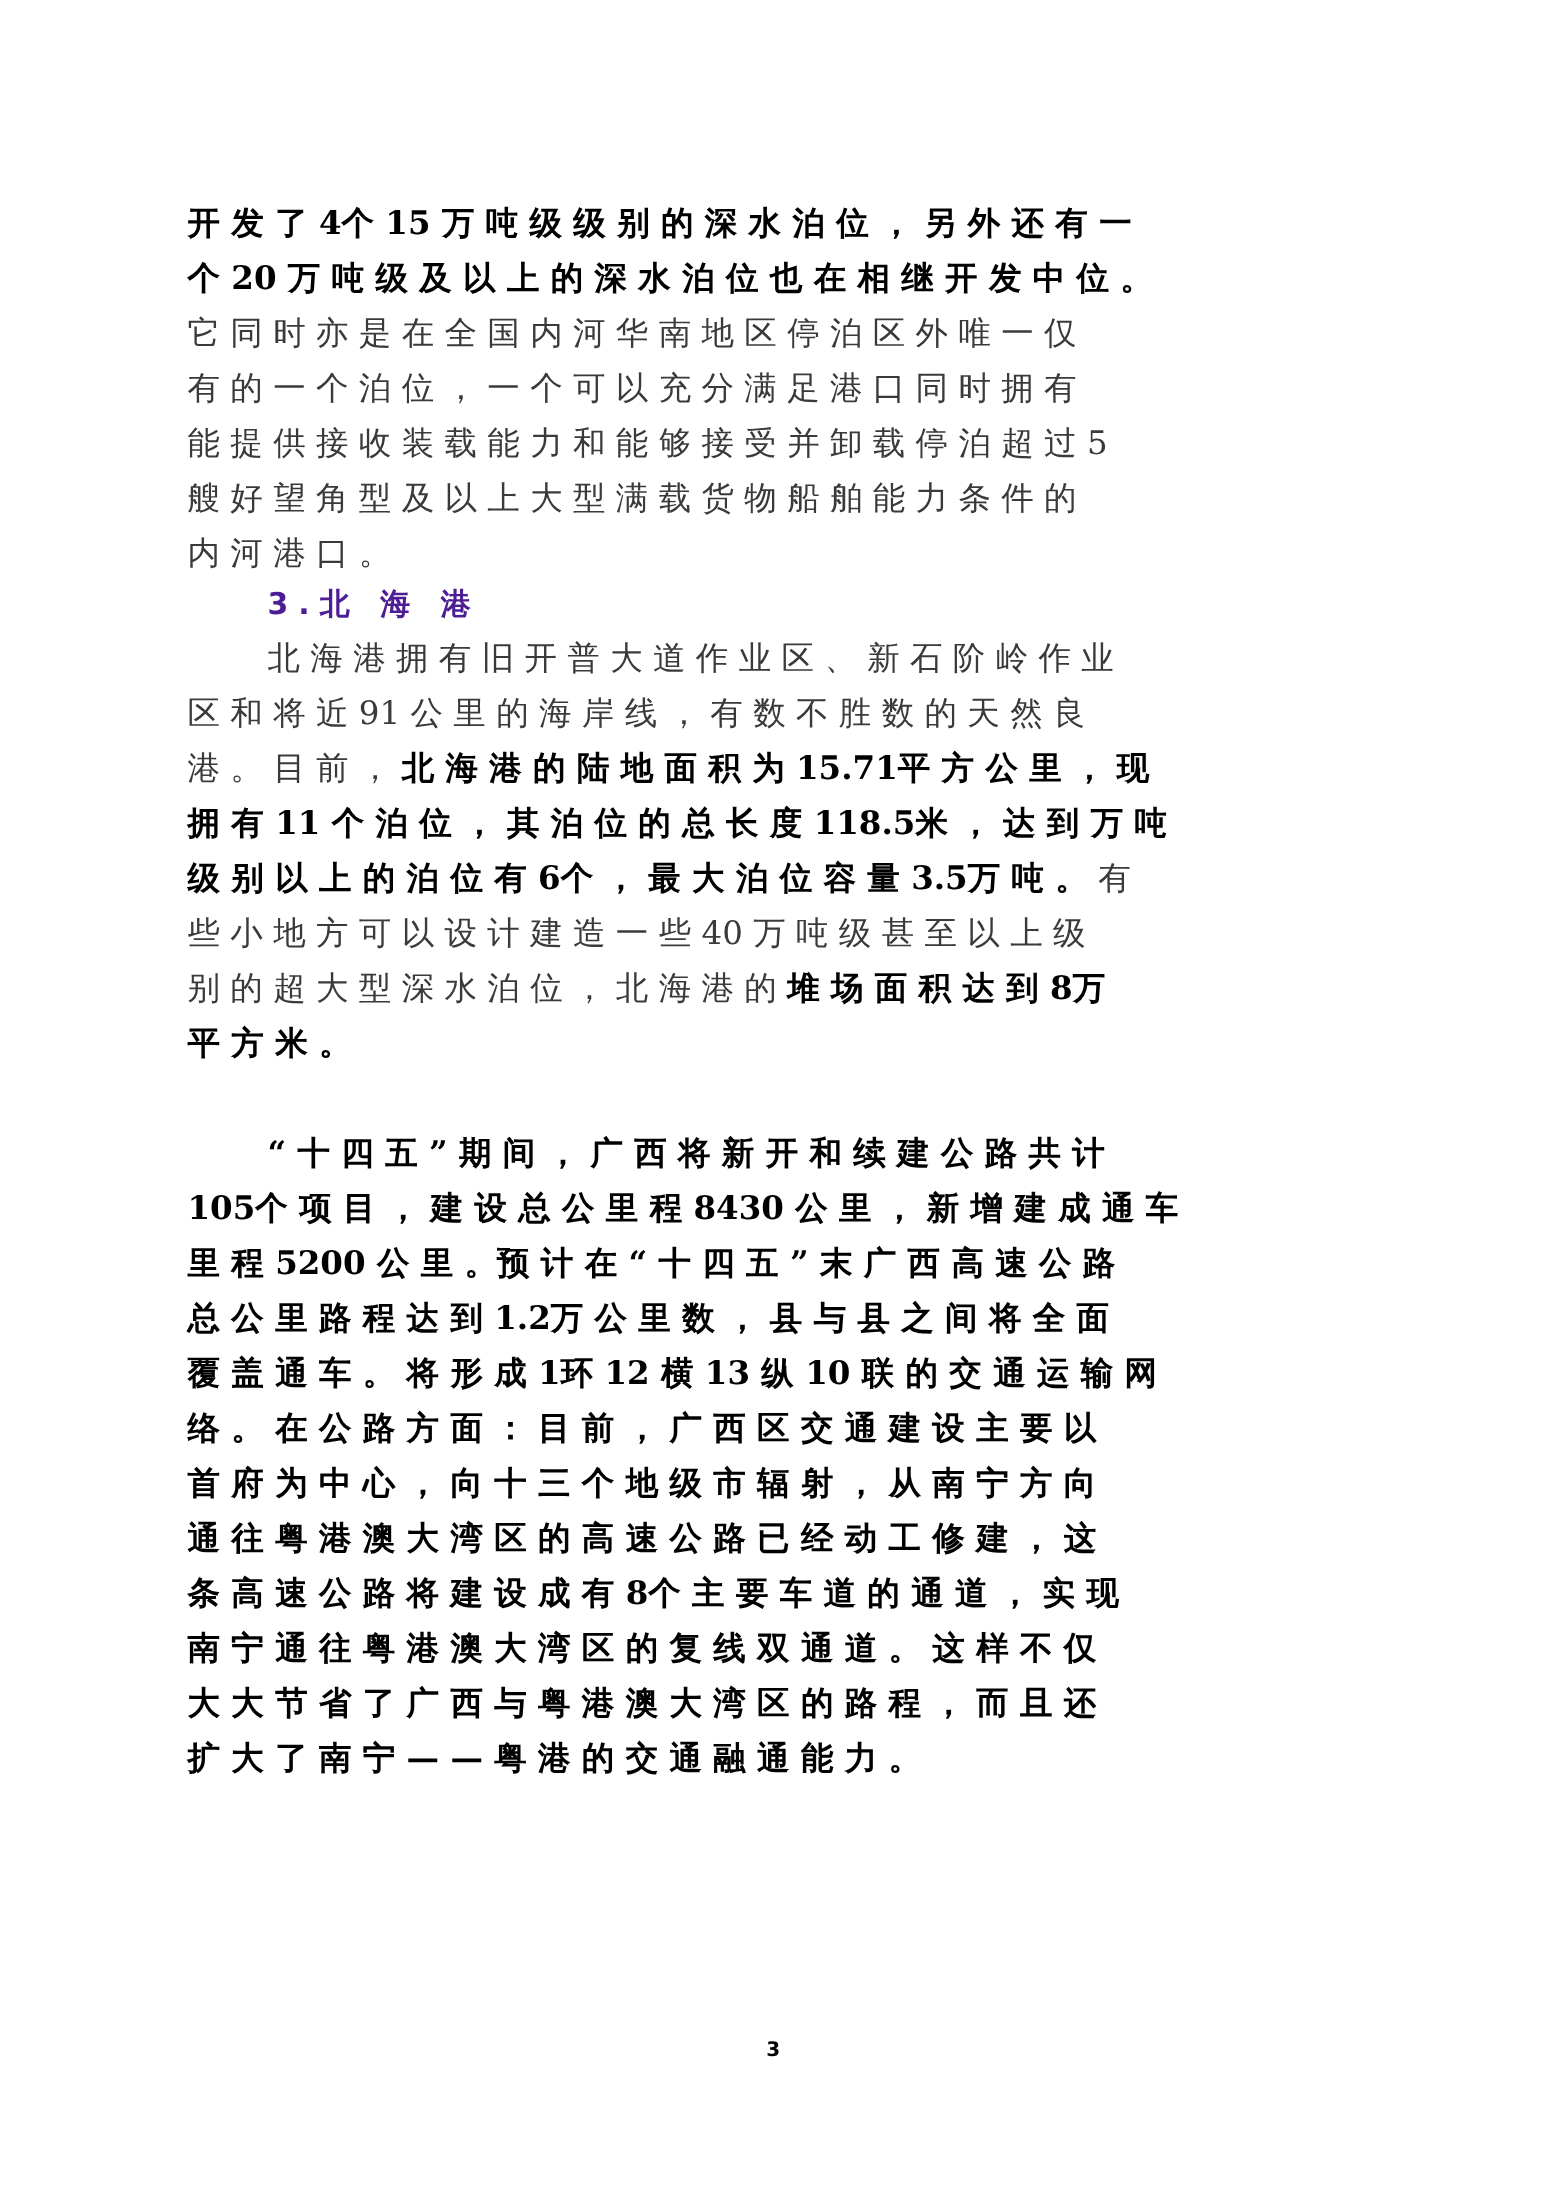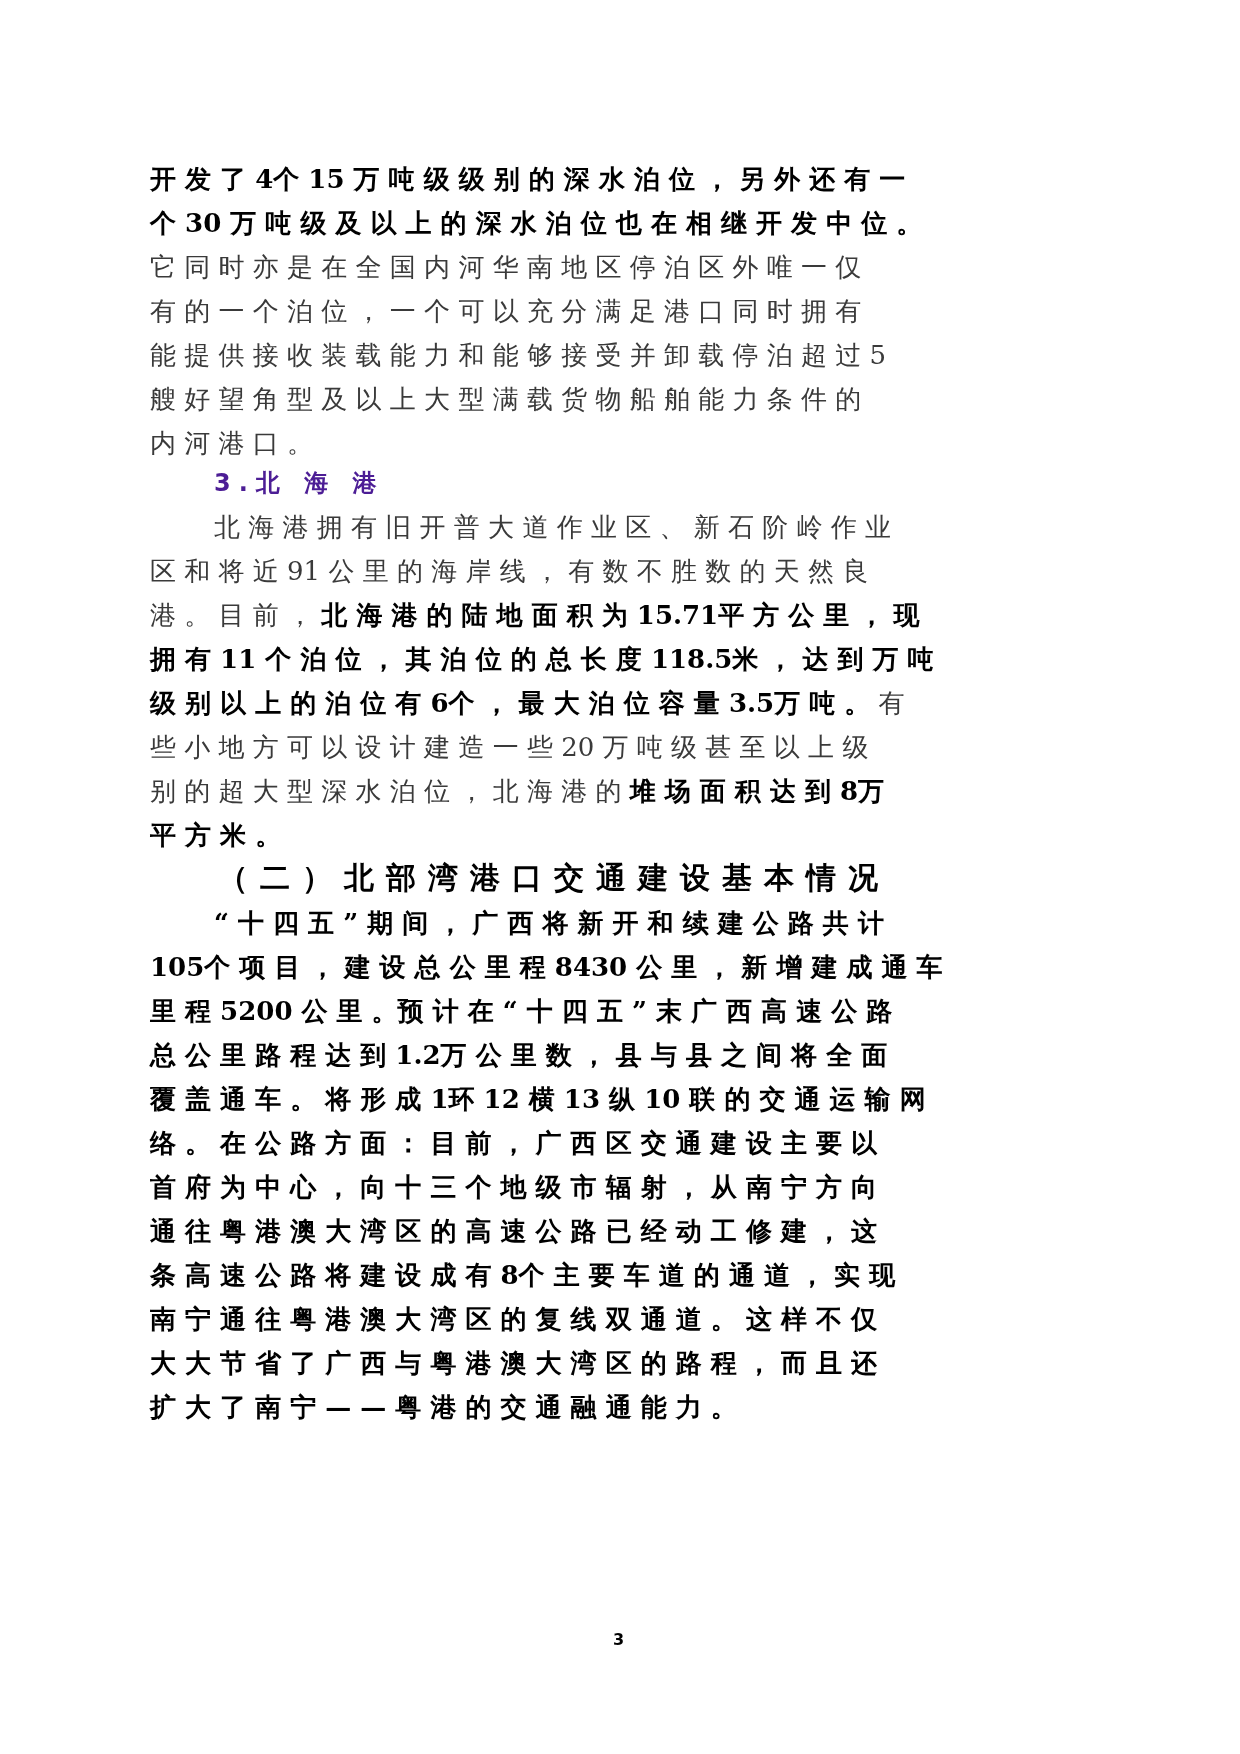--- a/index.html
+++ b/index.html
@@ -70,21 +70,21 @@
 
 <div class="page">
 
   <div>
     <div class="line" style="top:155px">
       <span class="seg dark">开 发 了 4个 15 万 吨 级 级 别 的 深 水 泊 位 ， 另 外 还 有 一</span>
     </div>
     <div class="line" style="top:180px; top:181px">
     </div>
     <div class="line" style="top:199px">
-      <span class="seg dark">个 30 万 吨 级 及 以 上 的 深 水 泊 位 也 在 相 继 开 发 中 位 。</span>
+      <span class="seg dark">个 20 万 吨 级 及 以 上 的 深 水 泊 位 也 在 相 继 开 发 中 位 。</span>
     </div>
     <div class="line" style="top:243px">
       <span class="seg gray">它 同 时 亦 是 在 全 国 内 河 华 南 地 区 停 泊 区 外 唯 一 仅</span>
     </div>
     <div class="line" style="top:287px">
       <span class="seg gray">有 的 一 个 泊 位 ， 一 个 可 以 充 分 满 足 港 口 同 时 拥 有</span>
     </div>
     <div class="line" style="top:331px">
       <span class="seg gray">能 提 供 接 收 装 载 能 力 和 能 够 接 受 并 卸 载 停 泊 超 过 5</span>
     </div>
@@ -108,31 +108,30 @@
     <div class="line" style="top:591px">
       <span class="seg gray">港 。 目 前 ， </span><span class="seg dark">北 海 港 的 陆 地 面 积 为 15.71平 方 公 里 ， 现</span>
     </div>
     <div class="line" style="top:635px">
       <span class="seg dark">拥 有 11 个 泊 位 ， 其 泊 位 的 总 长 度 118.5米 ， 达 到 万 吨</span>
     </div>
     <div class="line" style="top:679px">
       <span class="seg dark">级 别 以 上 的 泊 位 有 6个 ， 最 大 泊 位 容 量 3.5万 吨 。</span><span class="seg gray"> 有</span>
     </div>
     <div class="line" style="top:723px">
-      <span class="seg gray">些 小 地 方 可 以 设 计 建 造 一 些 20 万 吨 级 甚 至 以 上 级</span>
+      <span class="seg gray">些 小 地 方 可 以 设 计 建 造 一 些 40 万 吨 级 甚 至 以 上 级</span>
     </div>
     <div class="line" style="top:767px">
       <span class="seg gray">别 的 超 大 型 深 水 泊 位 ， 北 海 港 的 </span><span class="seg dark">堆 场 面 积 达 到 8万</span>
     </div>
     <div class="line" style="top:811px">
       <span class="seg dark">平 方 米 。</span>
     </div>
   </div>
 
-  <div class="heading2" style="top:850px">（二）北部湾港口交通建设基本情况</div>
 
   <div>
     <div class="line" style="top:899px; left:214px">
       <span class="seg dark">“ 十 四 五 ” 期 间 ， 广 西 将 新 开 和 续 建 公 路 共 计</span>
     </div>
     <div class="line" style="top:943px">
       <span class="seg dark">105个 项 目 ， 建 设 总 公 里 程 8430 公 里 ， 新 增 建 成 通 车</span>
     </div>
     <div class="line" style="top:987px">
       <span class="seg dark">里 程 5200 公 里 。预 计 在 “ 十 四 五 ” 末 广 西 高 速 公 路</span>

